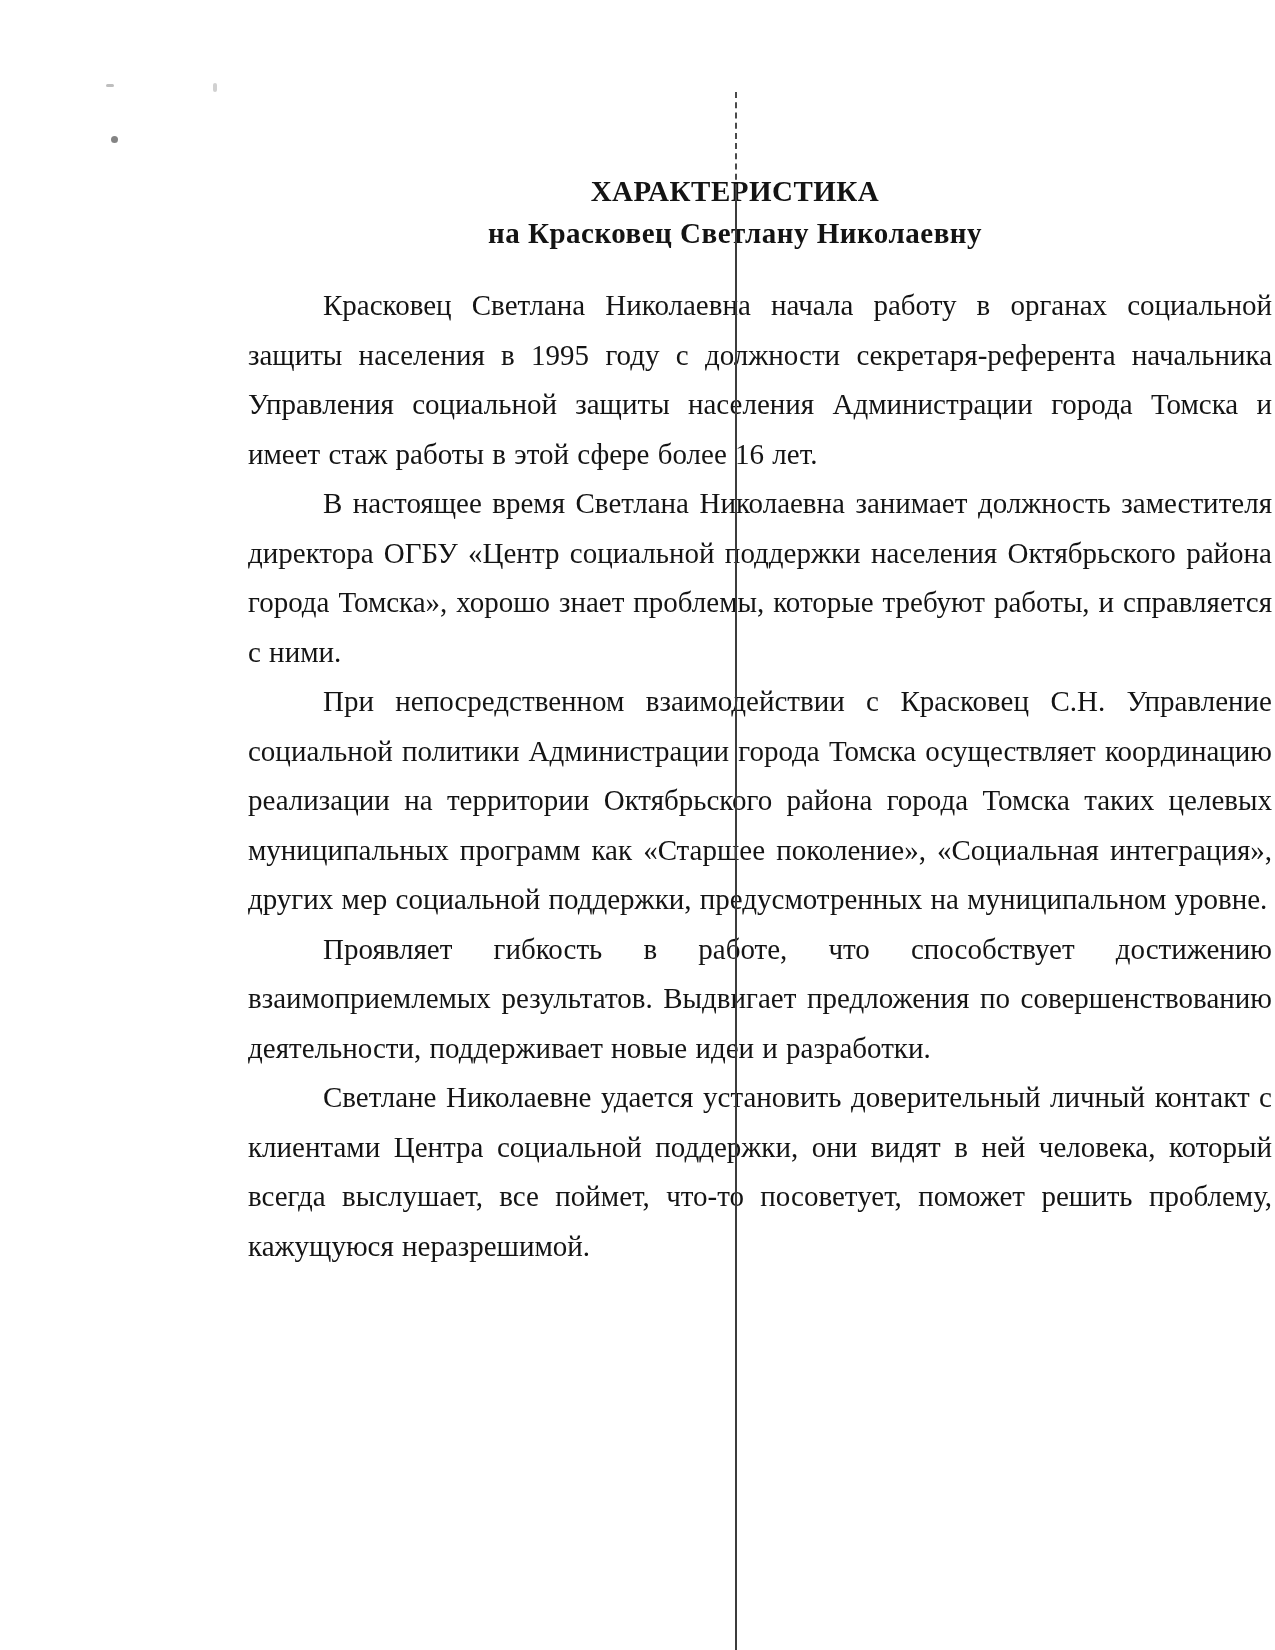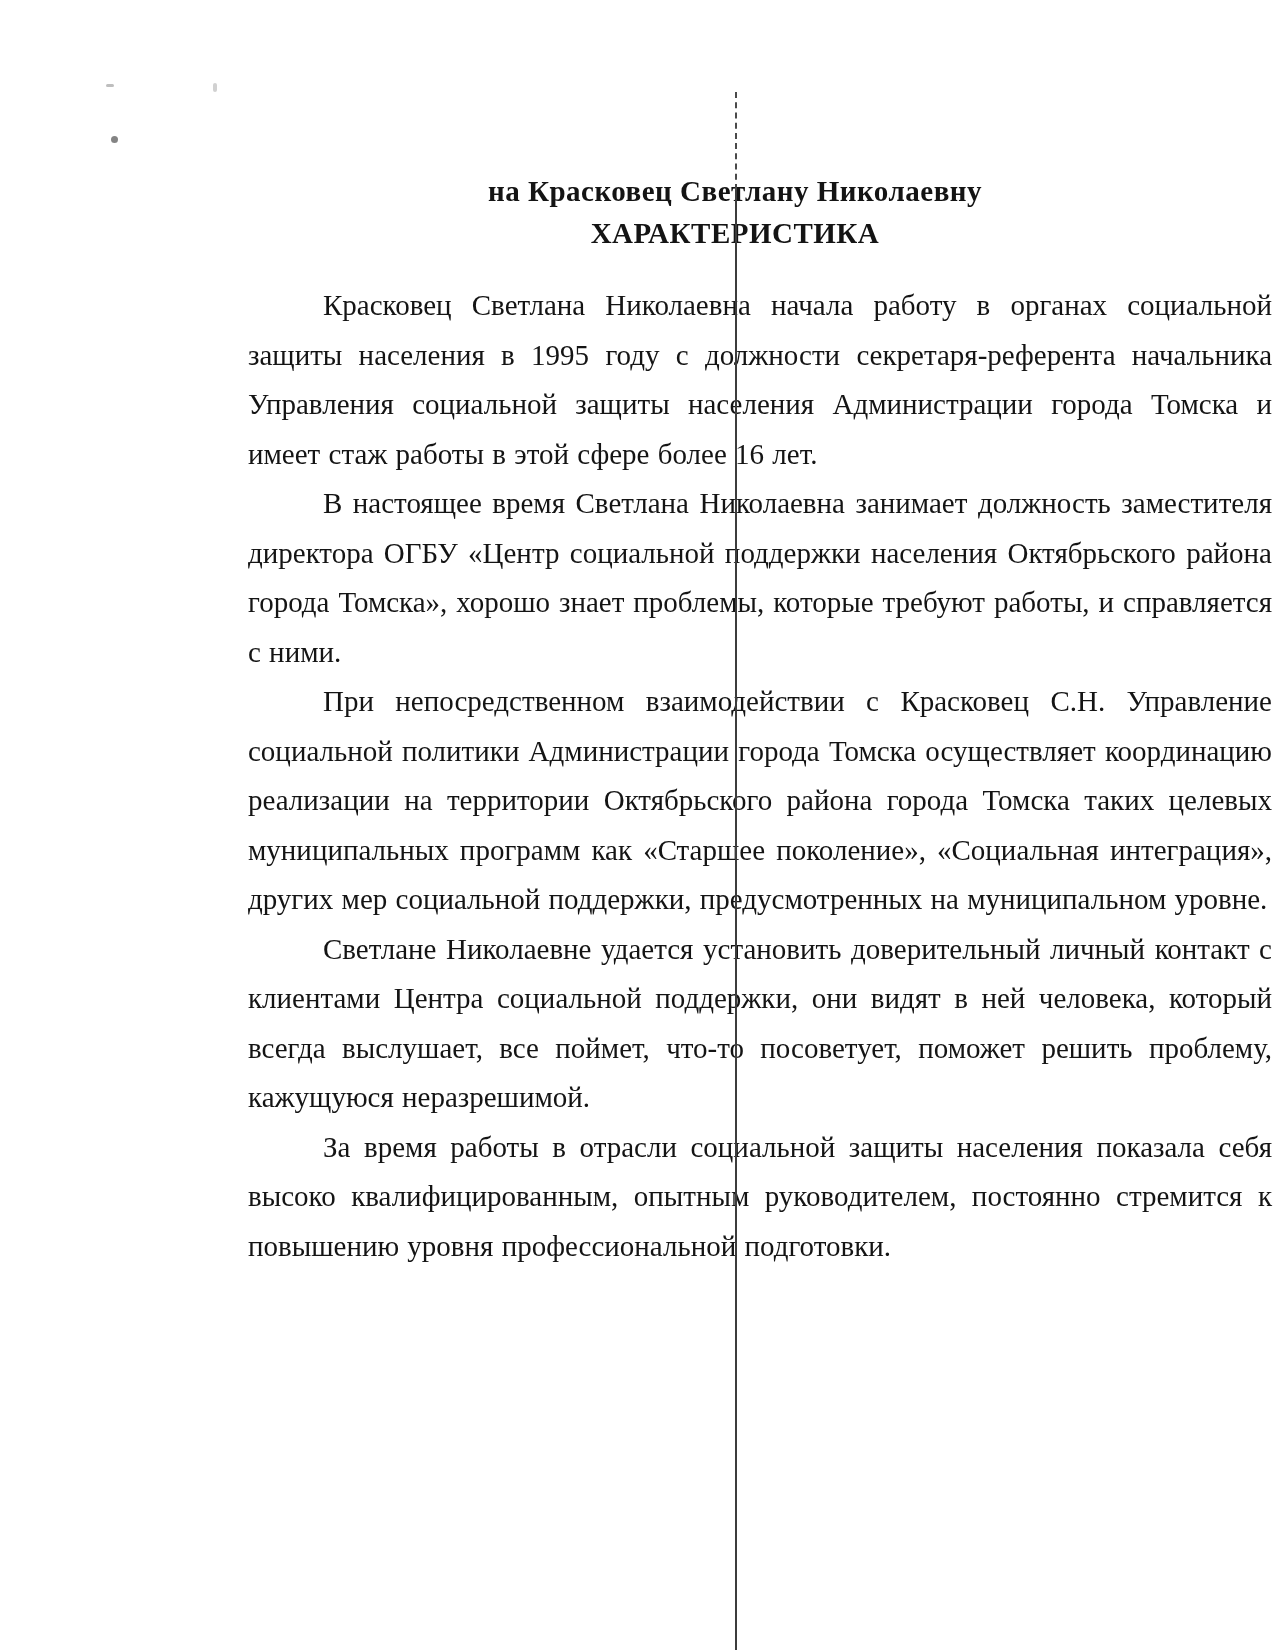--- a/index.html
+++ b/index.html
@@ -73,26 +73,26 @@
 
   <div class="speck s1"></div>
   <div class="speck s2"></div>
   <div class="speck s3"></div>
 
   <div class="vline-dashed"></div>
   <div class="vline-solid"></div>
 
   <div class="content">
     <h1 class="doc-title">
+      <span class="title-line">ХАРАКТЕРИСТИКА</span>
       <span class="title-line">на Красковец Светлану Николаевну</span>
-      <span class="title-line">ХАРАКТЕРИСТИКА</span>
     </h1>
 
     <div class="body-text">
       <p class="para">Красковец Светлана Николаевна начала работу в органах социальной защиты населения в 1995 году с должности секретаря-референта начальника Управления социальной защиты населения Администрации города Томска и имеет стаж работы в этой сфере более 16 лет.</p>
       <p class="para">В настоящее время Светлана Николаевна занимает должность заместителя директора ОГБУ «Центр социальной поддержки населения Октябрьского района города Томска», хорошо знает проблемы, которые требуют работы, и справляется с ними.</p>
       <p class="para">При непосредственном взаимодействии с Красковец С.Н. Управление социальной политики Администрации города Томска осуществляет координацию реализации на территории Октябрьского района города Томска таких целевых муниципальных программ как «Старшее поколение», «Социальная интеграция», других мер социальной поддержки, предусмотренных на муниципальном уровне.</p>
+      <p class="para">Проявляет гибкость в работе, что способствует достижению взаимоприемлемых результатов. Выдвигает предложения по совершенствованию деятельности, поддерживает новые идеи и разработки.</p>
       <p class="para">Светлане Николаевне удается установить доверительный личный контакт с клиентами Центра социальной поддержки, они видят в ней человека, который всегда выслушает, все поймет, что-то посоветует, поможет решить проблему, кажущуюся неразрешимой.</p>
-      <p class="para">За время работы в отрасли социальной защиты населения показала себя высоко квалифицированным, опытным руководителем, постоянно стремится к повышению уровня профессиональной подготовки.</p>
     </div>
   </div>
 
 </div>
 
 </body></html>

